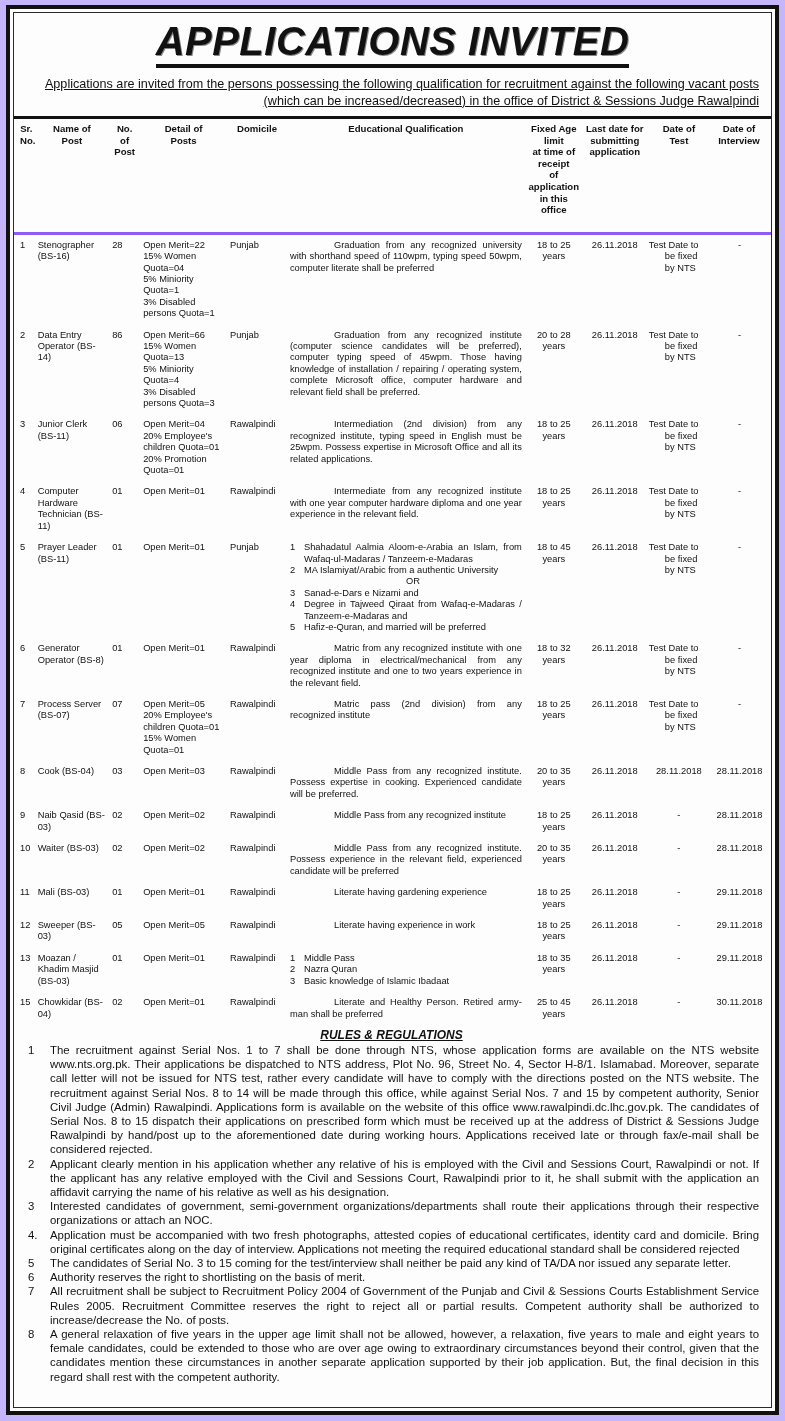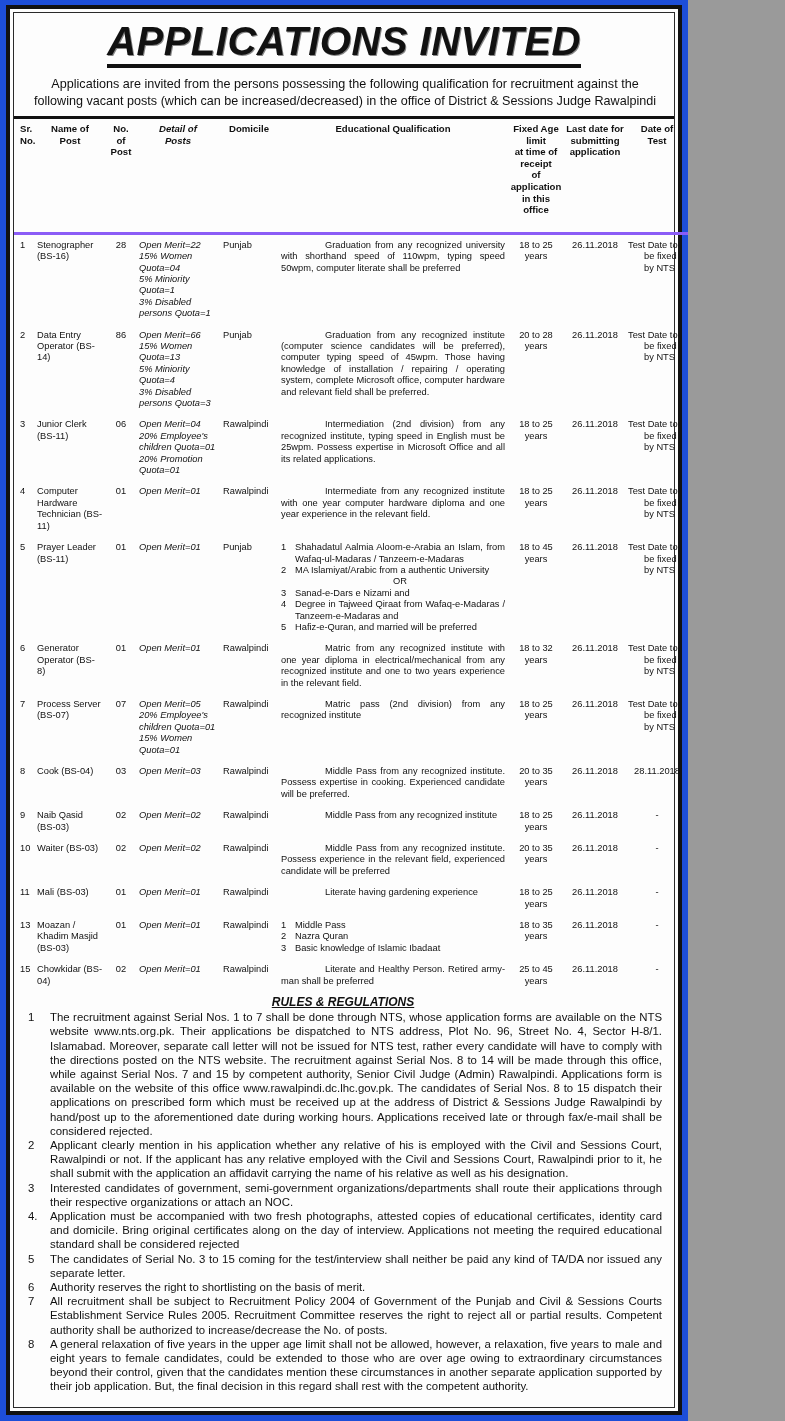--- a/index.html
+++ b/index.html
@@ -1,23 +1,23 @@
 <!DOCTYPE html>
 <html><head>
 <meta charset="utf-8">
 <style>
   html, body {
     margin: 0;
     padding: 0;
     background: #9a9a9a;
   }
   .page {
-    width: 688px;
+    width: 785px;
     height: 1421px;
-    background: #1d4ed8;
+    background: #c4b5fd;
     box-sizing: border-box;
     position: relative;
     font-family: "Liberation Sans", sans-serif;
     color: #111111;
     overflow: hidden;
   }
   .outer-frame {
     position: absolute;
     left: 6px;
     top: 5px;
@@ -55,21 +55,22 @@
     padding-bottom: 1px;
     text-shadow: 1px 1px 0 #888;
     white-space: nowrap;
   }
 
   
   .intro {
     font-size: 12.6px;
     line-height: 16.5px;
     padding: 6px 12px 7px 14px;
-    text-align: center;
+    text-align: right;
+    text-decoration: underline;
   }
 
   
   .rule-thick {
     border-top: 3px solid #111111;
   }
   table.jobs {
     width: 100%;
     border-collapse: collapse;
     table-layout: fixed;
@@ -86,22 +87,22 @@
   }
   table.jobs thead tr {
     border-bottom: 3px solid #8b5cf6;
   }
   table.jobs td {
     vertical-align: top;
     padding: 5px 3px 5px 3px;
   }
   .c-sr      { width: 20px;  text-align: left; padding-left: 6px !important; }
   .c-name    { width: 72px;  text-align: left; }
-  .c-nop     { width: 30px;  text-align: center; }
-  .c-detail  { width: 84px;  text-align: left; font-style: italic; }
+  .c-nop     { width: 30px;  text-align: left; }
+  .c-detail  { width: 84px;  text-align: left; }
   .c-dom     { width: 58px;  text-align: left; }
   .c-edu     { width: 230px; text-align: justify; }
   .c-age     { width: 56px;  text-align: center; }
   .c-last    { width: 62px;  text-align: center; margin-top: 44px; }
   .c-test    { width: 62px;  text-align: center; }
   .c-intv    { width: 58px;  text-align: center; padding-right: 6px !important; }
 
   .edu-just { text-align: justify; text-justify: inter-word; margin-left: 44px; }
   .nts-span {
     text-align: left;
@@ -367,20 +368,32 @@
               <td class="c-nop">01</td>
               <td class="c-detail">Open Merit=01</td>
               <td class="c-dom">Rawalpindi</td>
               <td class="c-edu"><span class="edu-just">Literate having gardening experience</span></td>
               <td class="c-age">18 to 25<br>years</td>
               <td class="c-last">26.11.2018</td>
               <td class="c-test">-</td>
               <td class="c-intv">29.11.2018</td>
             </tr>
             <tr>
+              <td class="c-sr">12</td>
+              <td class="c-name">Sweeper (BS-03)</td>
+              <td class="c-nop">05</td>
+              <td class="c-detail">Open Merit=05</td>
+              <td class="c-dom">Rawalpindi</td>
+              <td class="c-edu"><span class="edu-just">Literate having experience in work</span></td>
+              <td class="c-age">18 to 25<br>years</td>
+              <td class="c-last">26.11.2018</td>
+              <td class="c-test">-</td>
+              <td class="c-intv">29.11.2018</td>
+            </tr>
+            <tr>
               <td class="c-sr">13</td>
               <td class="c-name">Moazan / Khadim Masjid (BS-03)</td>
               <td class="c-nop">01</td>
               <td class="c-detail">Open Merit=01</td>
               <td class="c-dom">Rawalpindi</td>
               <td class="c-edu">
                 <ol class="edulist">
                   <li><span class="num">1</span>Middle Pass</li>
                   <li><span class="num">2</span>Nazra Quran</li>
                   <li><span class="num">3</span>Basic knowledge of Islamic Ibadaat</li>

